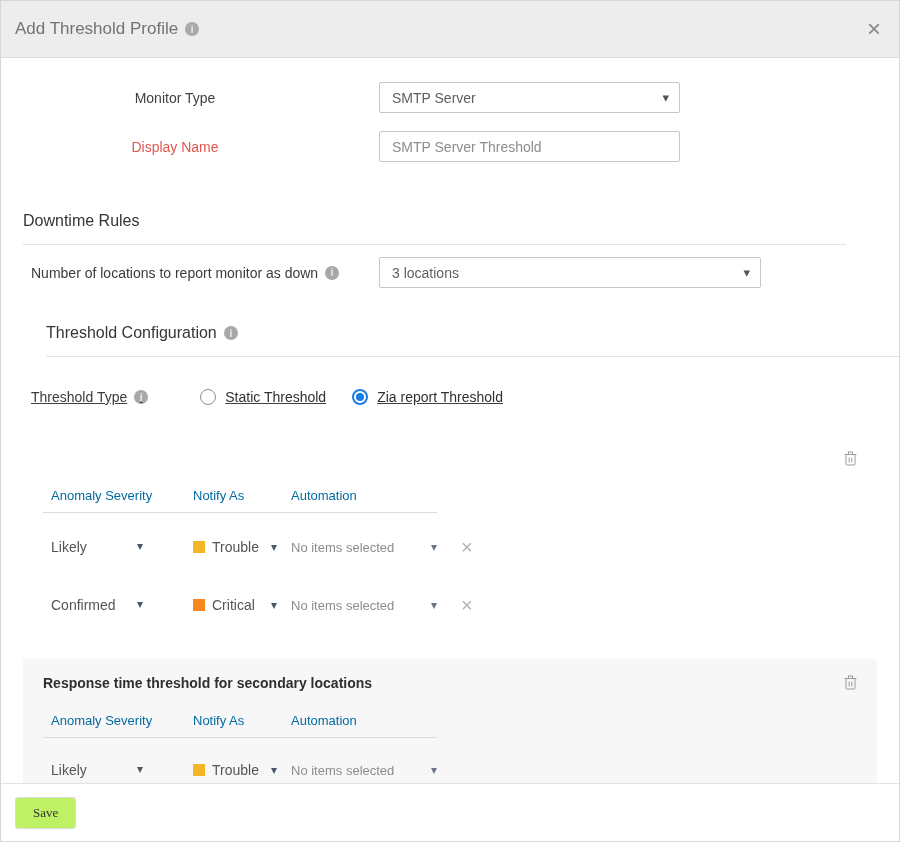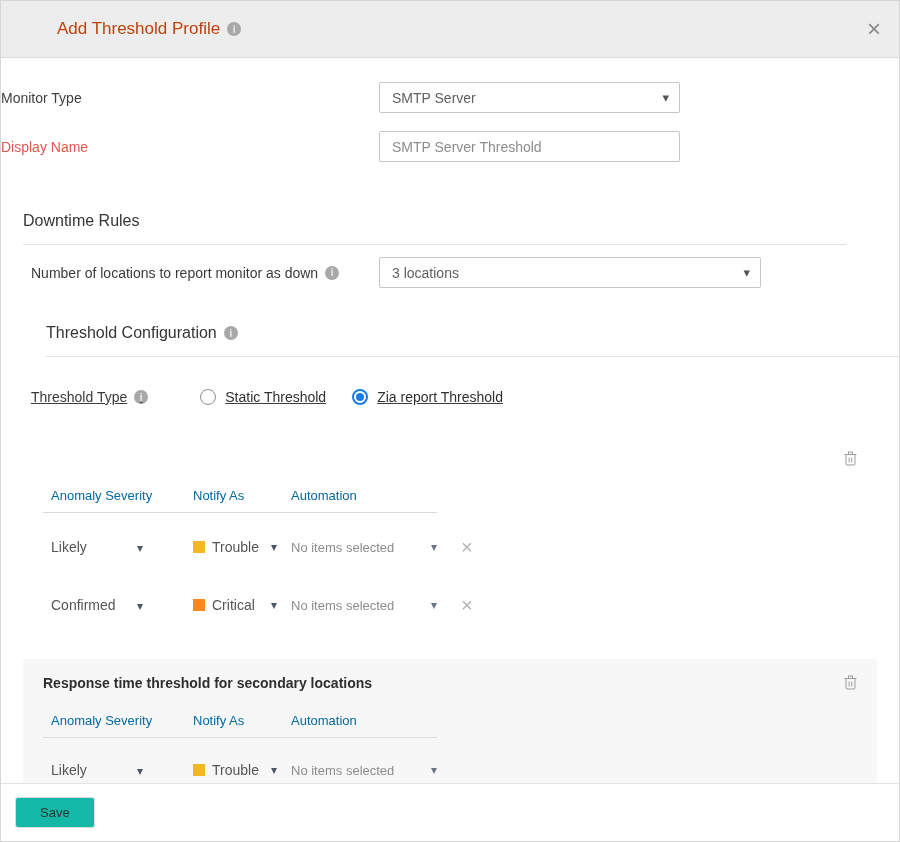--- a/index.html
+++ b/index.html
@@ -2,28 +2,28 @@
 <html><head>
 <meta charset="utf-8">
 <style>
   * { box-sizing: border-box; margin: 0; padding: 0; }
   html,body { background:#fff; }
   body { font-family: "Liberation Sans", sans-serif; color:#3f3f3f; }
   .modal { position:relative; width:900px; height:842px; background:#fff; border:1px solid #d6d6d6; overflow:hidden; }
 
   
   .modal-header { height:57px; background:#ededed; border-bottom:1px solid #dadada; display:flex; align-items:center; padding:0 18px 0 14px; }
-  .modal-title { font-size:17px; color:#c2410c;margin-left:42px; }
+  .modal-title { font-size:17px; color:#737373; }
   .info-icon { display:inline-flex; width:14px; height:14px; border-radius:50%; background:#a8a8a8; color:#ededed; font-size:10px; font-weight:bold; align-items:center; justify-content:center; margin-left:7px; vertical-align:middle; font-style:normal; }
   .close-btn { margin-left:auto; font-size:24px; color:#8b8b8b; line-height:1; cursor:pointer; font-weight:300; }
 
   
   .form-row { display:flex; align-items:center; margin-top:18px; }
   .form-row.first { margin-top:24px; }
-  .form-label { width:348px; text-align:left; padding-right:0; font-size:14px; color:#3f3f3f; }
+  .form-label { width:348px; text-align:center; padding-right:0; font-size:14px; color:#3f3f3f; }
   .form-label.required { color:#e0584e; }
   .form-control { margin-left:30px; }
   .select-box, .text-input { width:301px; height:31px; border:1px solid #c6c6c6; border-radius:2px; background:#fff; display:flex; align-items:center; padding:0 10px 0 12px; font-size:14px; color:#5f5f5f; }
   .select-box .caret { margin-left:auto; color:#555; font-size:13px; }
   .text-input { color:#8d8d8d; }
   .select-wide { width:382px; }
 
   
   .section { margin:0 22px; }
   .section-title { font-size:16px; color:#353535; display:flex; align-items:center; }
@@ -54,33 +54,33 @@
   .panel-title { font-size:14px; color:#2f2f2f; font-weight:bold; font-weight:600; }
   .trash-btn { margin-left:auto; cursor:pointer; line-height:0; }
   .thead { display:flex; margin-top:22px; font-size:13px; color:#0369a1; padding-left:8px; width:394px; }
   .thead-rule { border:none; border-top:1px solid #dcdcdc; width:394px; margin-top:9px; }
   .col-sev { width:142px; flex:none; }
   .col-not { width:98px; flex:none; }
   .col-aut { width:154px; flex:none; }
   .trow { display:flex; align-items:center; margin-top:24px; padding-left:8px; }
   .trow + .trow { margin-top:38px; }
   .cell { display:flex; align-items:center; }
-  .sev-inner { width:92px; display:flex; align-items:flex-end; justify-content:space-between; font-size:14px; color:#555; }
+  .sev-inner { width:92px; display:flex; align-items:flex-start; justify-content:space-between; font-size:14px; color:#555; }
   .mini-caret { font-size:12px; color:#4c5866; }
   .not-inner { width:84px; display:flex; align-items:center; font-size:14px; color:#555; }
   .color-chip { width:12px; height:12px; flex:none; margin-right:7px; }
   .not-inner .mini-caret { margin-left:auto; }
   .aut-inner { width:146px; display:flex; align-items:center; font-size:13px; color:#8d8d8d; }
   .aut-inner .mini-caret { margin-left:auto; color:#6b7684; }
   .remove-x { margin-left:16px; color:#b3b3b3; font-size:20px; line-height:1; cursor:pointer; }
   .add-link { display:inline-block; margin-top:26px; font-size:14px; color:#3393d0; cursor:pointer; }
 
   
   .modal-footer { position:absolute; left:0; right:0; bottom:0; height:58px; border-top:1px solid #e3e3e3; background:#fff; display:flex; align-items:center; padding-left:14px; }
-  .save-btn { background:#14b8a6; border:1px solid #dcdcdc; border-radius:3px; font-size:13px; color:#333; padding:7px 24px; cursor:pointer; font-family:Liberation Sans, sans-serif; }
+  .save-btn { background:#bef264; border:1px solid #dcdcdc; border-radius:3px; font-size:13px; color:#333; padding:7px 17px; cursor:pointer; font-family:Liberation Serif, serif; }
 </style>
 </head>
 <body>
 
 <div class="modal">
 
   <div class="modal-header">
     <span class="modal-title">Add Threshold Profile</span>
     <span class="info-icon">i</span>
     <span class="close-btn">×</span>

